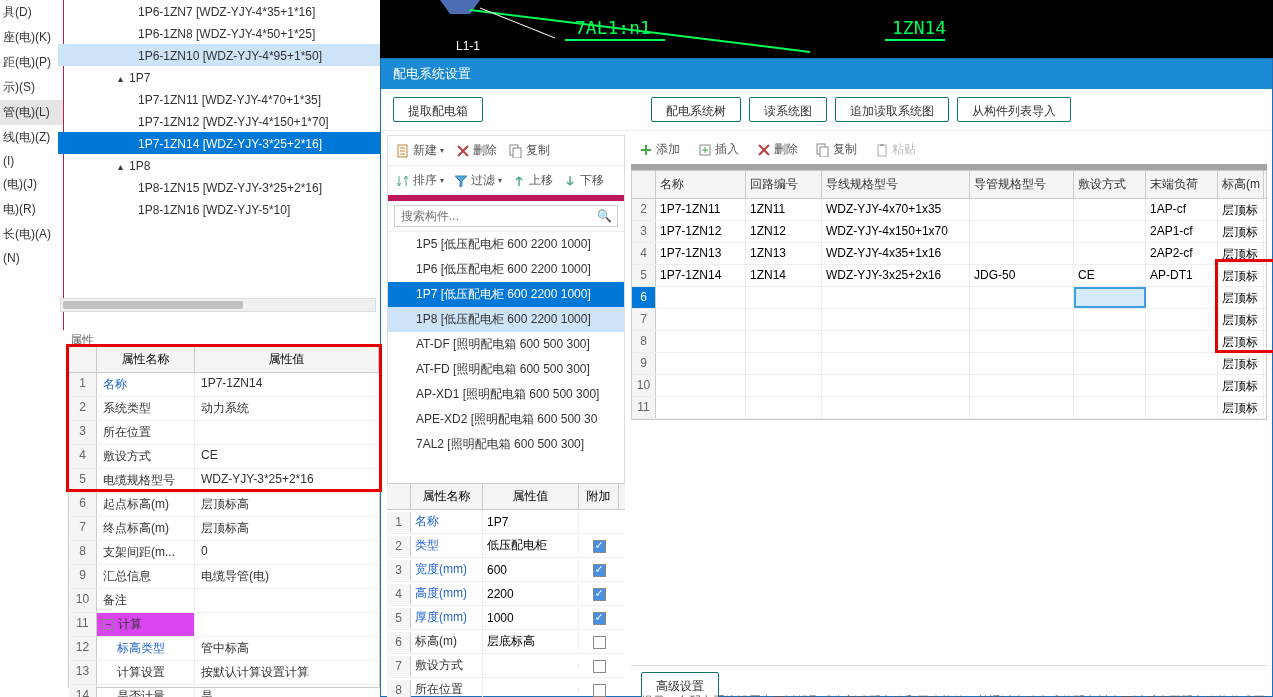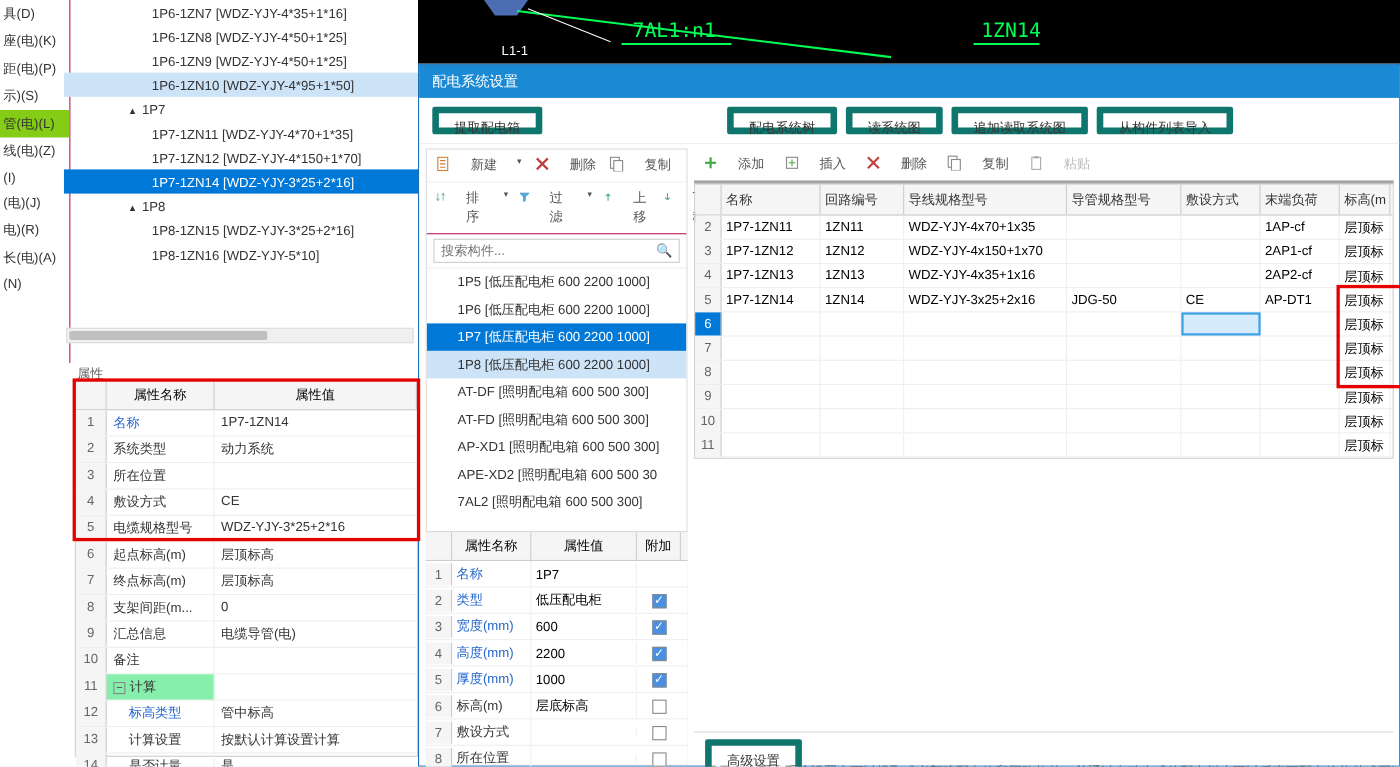--- a/index.html
+++ b/index.html
@@ -1,56 +1,56 @@
 <!DOCTYPE html>
 <html><head>
 <meta charset="utf-8">
 <style>
 *{box-sizing:border-box;margin:0;padding:0;font-family:"Microsoft YaHei",sans-serif;font-size:12px}
 body{background:#f0f0f0;overflow:hidden;width:1273px;height:697px;position:relative}
 .left-panel{position:absolute;left:0;top:0;width:380px;height:697px;background:#fff}
 .side-list{position:absolute;left:0;top:0;width:64px;height:330px;border-right:1px solid #be185d}
 .side-item{padding:4px 3px;color:#333;white-space:nowrap;overflow:hidden}
-.side-item.sel{background:#84cc16}
+.side-item.sel{background:#e5e5e5}
 .tree{position:absolute;left:58px;top:0;width:322px;height:300px;overflow:hidden}
 .tree-item{padding:5px 6px 3px 80px;color:#333;white-space:nowrap;cursor:pointer}
 .tree-item.sel{background:#0078d7;color:#fff}
 .tree-item.hl{background:#cde3f7}
 .tree-parent{padding-left:60px}
 .tree-parent::before{content:"▴";display:inline-block;margin-right:6px;font-size:10px}
 .scroll-h{position:absolute;left:60px;top:298px;width:316px;height:14px;background:#f0f0f0;border:1px solid #ddd}
 .scroll-h .thumb{position:absolute;left:2px;top:2px;width:180px;height:8px;background:#c0c0c0;border-radius:2px}
 .prop-label{position:absolute;left:70px;top:332px;color:#666}
 .prop-grid{position:absolute;left:68px;top:346px;width:312px;height:342px;border:1px solid #ccc;background:#fff}
 .red-box-1{position:absolute;left:66px;top:344px;width:316px;height:148px;border:3px solid #e60000;pointer-events:none;z-index:10}
 .pg-head{display:flex;background:#f5f5f5;border-bottom:1px solid #ccc}
 .pg-head div{padding:4px;text-align:center;border-right:1px solid #ccc}
 .pg-row{display:flex;border-bottom:1px solid #eee}
 .pg-row .rn{width:28px;text-align:center;background:#f5f5f5;border-right:1px solid #ccc;padding:3px 0;color:#666}
 .pg-row .pn{width:98px;padding:3px 6px;border-right:1px solid #eee;color:#333}
 .pg-row .pv{flex:1;padding:3px 6px;color:#333}
 .pg-row .pn.link{color:#2266cc}
-.pg-row.group .pn{background:#86efac}
+.pg-row.group .pn{background:#d946ef}
 .expander{display:inline-block;width:11px;height:11px;border:1px solid #888;text-align:center;line-height:9px;font-size:10px;margin-right:4px}
 
 .canvas{position:absolute;left:380px;top:0;width:893px;height:58px;background:#000}
 .canvas svg{width:100%;height:100%}
 .cad-text{fill:#00ff55;font-family:monospace;font-size:18px}
 
 .dlg{position:absolute;left:380px;top:58px;width:893px;height:639px;background:#fff;border:1px solid #1a6fb8}
 .dlg-title{background:#1a8ad4;color:#fff;padding:6px 12px;font-size:13px}
 .dlg-body{position:relative;height:612px}
 .top-toolbar{position:absolute;left:0;top:0;width:100%;height:42px;padding:8px 12px;display:flex;gap:8px;border-bottom:1px solid #eee}
-.btn{background:#fff;border:6px solid #0f766e;padding:5px 14px;cursor:pointer;color:#333;border-radius:2px}
+.btn{background:#fff;border:1px solid #0f766e;padding:5px 14px;cursor:pointer;color:#333;border-radius:2px}
 
 .mid-left{position:absolute;left:6px;top:46px;width:238px;height:560px;border:1px solid #ddd}
 .ml-tools{padding:6px 8px;border-bottom:1px solid #eee;display:flex;gap:12px}
-.tool-item{color:#555;cursor:pointer;display:flex;align-items:flex-start;gap:18px}
+.tool-item{color:#555;cursor:pointer;display:flex;align-items:center;gap:3px}
 .tool-ico{width:14px;height:14px;display:inline-block}
-.ml-tools2{padding:6px 8px;border-bottom:1px solid #be185d;display:flex;gap:10px}
+.ml-tools2{padding:6px 8px;border-bottom:6px solid #be185d;display:flex;gap:10px}
 .search-row{position:relative;padding:4px 6px;border-bottom:1px solid #eee}
 .search-input{width:100%;border:1px solid #ccc;padding:3px 22px 3px 6px;color:#15803d}
 .search-ico{position:absolute;right:12px;top:8px;color:#888}
 .comp-list{overflow:hidden}
 .comp-item{padding:4px 8px 4px 28px;color:#333;cursor:pointer;white-space:nowrap}
 .comp-item.sel{background:#0078d7;color:#fff}
 .comp-item.hl{background:#cde3f7}
 .comp-item.cut{overflow:hidden}
 
 .mid-left-prop{position:absolute;left:6px;top:394px;width:238px;height:212px;border-top:1px solid #ccc;background:#fff}
@@ -60,21 +60,21 @@
 .mlp-row .rn{width:24px;text-align:center;background:#f5f5f5;border-right:1px solid #ccc;padding:3px 0;color:#666}
 .mlp-row .pn{width:72px;padding:3px 4px;border-right:1px solid #eee;color:#333;white-space:nowrap;overflow:hidden}
 .mlp-row .pn.link{color:#2266cc}
 .mlp-row .pv{width:96px;padding:3px 4px;border-right:1px solid #eee}
 .mlp-row .chk{width:40px;text-align:center}
 .chkbox{width:13px;height:13px;border:1px solid #888;display:inline-block;background:#fff;vertical-align:middle}
 .chkbox.on{background:#4a90e2;position:relative}
 .chkbox.on::after{content:"✓";color:#fff;position:absolute;left:1px;top:-2px;font-size:11px}
 
 .main-right{position:absolute;left:250px;top:46px;width:636px;height:560px}
-.mr-tools{padding:6px 8px;border-bottom:3px solid #a3a3a3;display:flex;gap:18px}
+.mr-tools{padding:6px 8px;border-bottom:6px solid #a3a3a3;display:flex;gap:18px}
 .grid{border:1px solid #ccc}
 .gr-head{display:flex;background:#f5f5f5;border-bottom:1px solid #ccc}
 .gr-head div{padding:5px 4px;border-right:1px solid #ccc;color:#333;white-space:nowrap;overflow:hidden}
 .gr-row{display:flex;border-bottom:1px solid #eee;height:22px}
 .gr-row .rn{width:24px;text-align:center;background:#f5f5f5;border-right:1px solid #ccc;padding:3px 0;color:#666}
 .gr-row .c{padding:3px 4px;border-right:1px solid #eee;white-space:nowrap;overflow:hidden}
 .gr-row.sel .rn{background:#0078d7;color:#fff}
 .gr-row.sel .c.active{border:2px solid #3da0e3;padding:1px 2px;background:#d6ebfb}
 .c-name{width:90px}.c-loop{width:76px}.c-cable{width:148px}.c-pipe{width:104px}.c-lay{width:72px}.c-term{width:72px}.c-elev{width:46px}
 .red-box-2{position:absolute;left:584px;top:124px;width:186px;height:94px;border:3px solid #e60000;pointer-events:none;z-index:10}
@@ -95,21 +95,20 @@
       <div class="side-item">线(电)(Z)</div>
       <div class="side-item">(I)</div>
       <div class="side-item">(电)(J)</div>
       <div class="side-item">电)(R)</div>
       <div class="side-item">长(电)(A)</div>
       <div class="side-item">(N)</div>
     </div>
   <div class="tree" id="tree">
       <div class="tree-item">1P6-1ZN7 [WDZ-YJY-4*35+1*16]</div>
       <div class="tree-item">1P6-1ZN8 [WDZ-YJY-4*50+1*25]</div>
-      <div class="tree-item">1P6-1ZN9 [WDZ-YJY-4*50+1*25]</div>
       <div class="tree-item hl">1P6-1ZN10 [WDZ-YJY-4*95+1*50]</div>
       <div class="tree-item tree-parent" style="padding-left: 60px;">1P7</div>
       <div class="tree-item">1P7-1ZN11 [WDZ-YJY-4*70+1*35]</div>
       <div class="tree-item">1P7-1ZN12 [WDZ-YJY-4*150+1*70]</div>
       <div class="tree-item sel">1P7-1ZN14 [WDZ-YJY-3*25+2*16]</div>
       <div class="tree-item tree-parent" style="padding-left: 60px;">1P8</div>
       <div class="tree-item">1P8-1ZN15 [WDZ-YJY-3*25+2*16]</div>
       <div class="tree-item">1P8-1ZN16 [WDZ-YJY-5*10]</div>
     </div>
   <div class="scroll-h">

